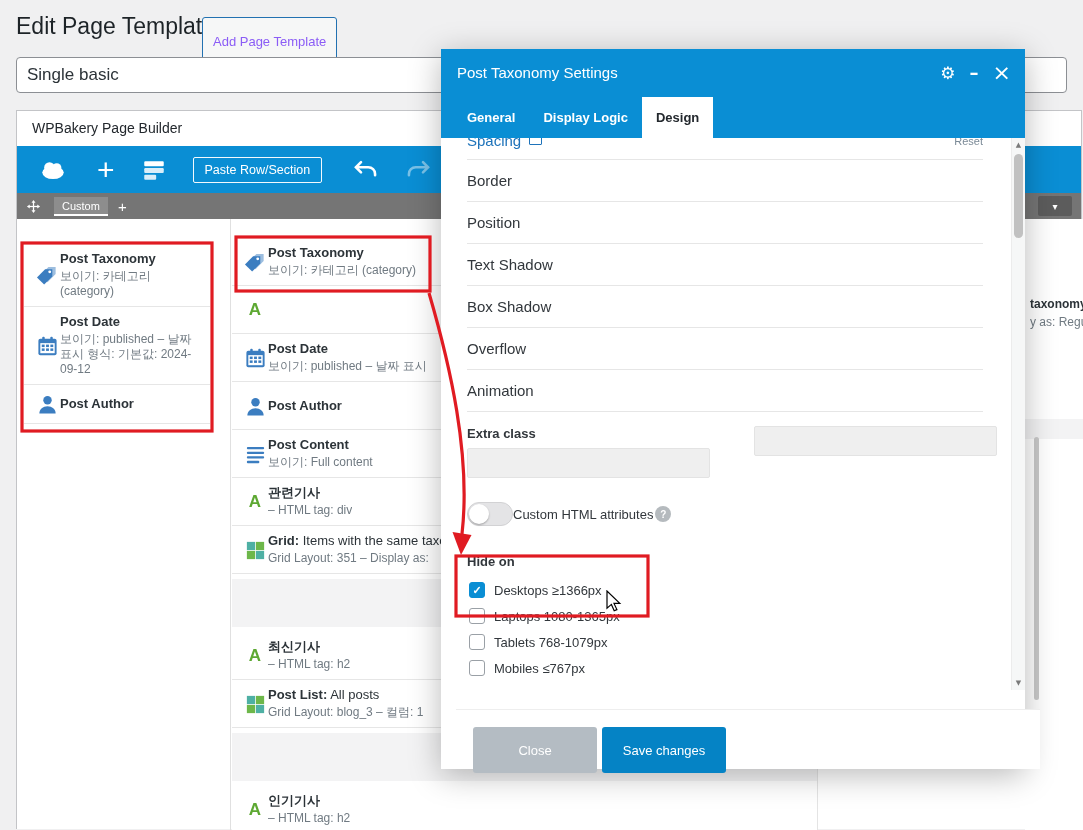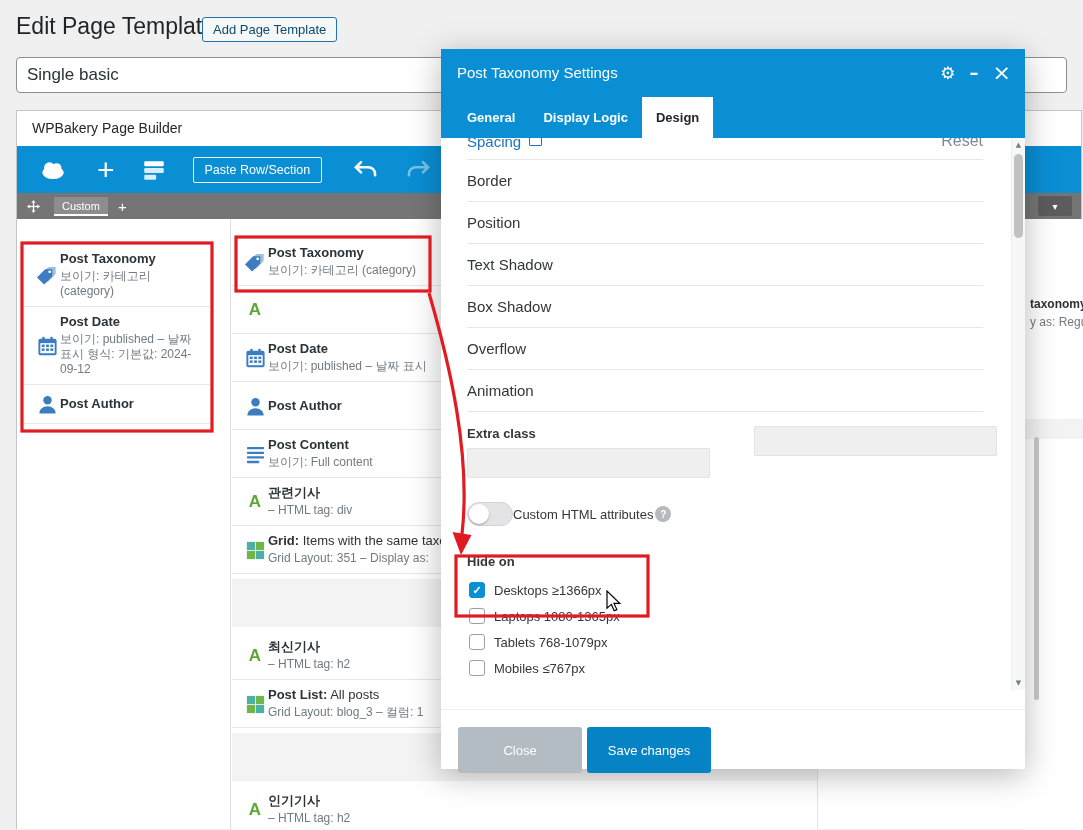--- a/index.html
+++ b/index.html
@@ -10,22 +10,22 @@
   html,body{margin:0;padding:0}
   body{
     width:1083px;height:830px;position:relative;overflow:hidden;
     background:#f0f0f1;font-family:"Liberation Sans",sans-serif;color:#1d2327;
   }
   .abs{position:absolute}
 
   
   .page-title{left:16px;top:13px;font-size:23px;font-weight:400;color:#1d2327}
   .add-btn{
-    left:202px;top:17px;font-size:13px;padding:4px 10px;background:#f6f7f7;
-    border:1px solid #2271b1;color:#0c4a6e;border-radius:3px;cursor:pointer;font-family:inherit;
+    left:202px;top:17px;font-size:13px;padding:16px 10px;background:#f6f7f7;
+    border:1px solid #2271b1;color:#8b5cf6;border-radius:3px;cursor:pointer;font-family:inherit;
   }
   .name-input{
     left:16px;top:57px;width:1051px;height:36px;border:1px solid #8c8f94;border-radius:4px;
     font-size:17px;padding:4px 10px;color:#2c3338;background:#fff;font-family:inherit;
   }
 
   
   .vc-panel{left:16px;top:110px;width:1066px;height:719px;background:#fff;border:1px solid #c3c4c7}
   .vc-titlebar{left:17px;top:111px;width:1064px;height:35px;line-height:35px;padding-left:15px;font-size:14px;color:#23282d;background:#fff}
   .vc-toolbar{left:17px;top:146px;width:1064px;height:47px;background:var(--accent);display:flex;align-items:center}
@@ -76,40 +76,40 @@
   .m-hic{color:#fff;cursor:pointer;font-family:"DejaVu Sans","Liberation Sans",sans-serif}
   .m-gear{font-size:17px}.m-min{font-size:18px;font-weight:bold}.m-x{font-size:22px}
   .m-tabs{position:absolute;top:48px;left:0;right:0;height:41px;background:var(--accent);display:flex;padding-left:12px}
   .mtab{padding:0 14px;line-height:41px;font-size:13px;font-weight:bold;color:#fff;cursor:pointer}
   .mtab.active{background:#fff;color:#23282d}
   .m-content{position:absolute;top:89px;left:0;width:570px;height:552px;background:#fff;overflow:hidden}
   .spacing-row{height:22px;overflow:hidden;position:relative;margin:0 28px 0 26px;border-bottom:1px solid #e6e6e6}
   .spacing-in{position:absolute;top:-6px;left:0;right:0;display:flex;align-items:center}
   .spacing-lab{font-size:15px;color:#1e73ba;font-weight:500}
   .dev-ic{display:inline-block;width:13px;height:9px;border:1.5px solid #1e73ba;border-radius:1px;margin-left:8px}
-  .spacing-reset{margin-left:auto;font-size:16px;color:#7b8a97;cursor:pointer}
+  .spacing-reset{margin-left:auto;font-size:11px;color:#7b8a97;cursor:pointer}
   .msection{margin:0 28px 0 26px;height:42px;line-height:42px;font-size:15px;font-weight:500;color:#32373c;border-bottom:1px solid #e6e6e6;cursor:pointer}
   .fields{display:flex;gap:44px;padding-left:26px;margin-top:14px}
   .f-lab{font-size:13px;font-weight:bold;color:#32373c;margin-bottom:7px}
   .f-in{width:243px;height:30px;background:#efefef;border:1px solid #e3e3e3;border-radius:2px;font-family:inherit;font-size:13px;padding:0 8px}
   .toggle-row{display:flex;align-items:center;padding-left:26px;margin-top:24px}
   .toggle{width:46px;height:24px;border-radius:13px;background:#e4e4e6;border:1px solid #d2d2d4;position:relative;cursor:pointer}
   .knob{position:absolute;left:1px;top:1px;width:20px;height:20px;border-radius:50%;background:#fff;box-shadow:0 1px 2px rgba(0,0,0,.3)}
   .toggle-lab{font-size:13px;color:#32373c}
   .help-c{width:16px;height:16px;border-radius:50%;background:#b5babe;color:#fff;font-size:10px;font-weight:bold;display:flex;align-items:center;justify-content:center;margin-left:2px;cursor:pointer}
   .hideon-lab{padding-left:26px;margin-top:28px;font-size:13px;font-weight:bold;color:#32373c}
   #hideon-options{margin-top:8px}
   .opt{display:flex;align-items:center;gap:9px;height:26px;padding-left:28px;cursor:pointer}
   .cb{width:16px;height:16px;border:1.5px solid #9aa0a6;border-radius:3px;background:#fff;flex:0 0 16px;display:flex;align-items:center;justify-content:center}
   .cb.on{background:var(--accent);border-color:var(--accent);color:#fff;font-size:11px;font-weight:bold}
   .opt-lab{font-size:13px;color:#32373c}
   .m-scroll{position:absolute;top:89px;right:0;width:14px;height:552px;background:#f6f7f7;border-left:1px solid #ececec}
   .m-sarrow{position:absolute;left:0;width:13px;height:14px;color:#7a7a7a;font-size:7px;display:flex;align-items:center;justify-content:center;cursor:pointer;font-family:"DejaVu Sans",sans-serif}
   .m-thumb{position:absolute;left:2px;top:16px;width:9px;height:84px;background:#c1c1c1;border-radius:5px;cursor:pointer}
-  .m-footer{position:absolute;left:0;bottom:0;width:584px;height:60px;background:#fff;border-top:1px solid #eee}
+  .m-footer{position:absolute;left:15px;bottom:0;width:584px;height:60px;background:#fff;border-top:1px solid #eee}
   .btn-close{position:absolute;left:17px;top:17px;width:124px;height:46px;background:var(--closebtn);color:#fff;border:none;border-radius:3px;font-size:13px;cursor:pointer;font-family:inherit}
   .btn-save{position:absolute;left:146px;top:17px;width:124px;height:46px;background:var(--save);color:#fff;border:none;border-radius:3px;font-size:13px;cursor:pointer;font-family:inherit}
 
   
   #annotations{left:0;top:0;z-index:40;pointer-events:none}
   #annotations rect,#annotations path{fill:none;stroke:var(--red);stroke-width:3.2px}
   #annotations polygon{fill:var(--red)}
   #cursor{left:606px;top:590px;z-index:50;pointer-events:none}
 </style>
 </head>

